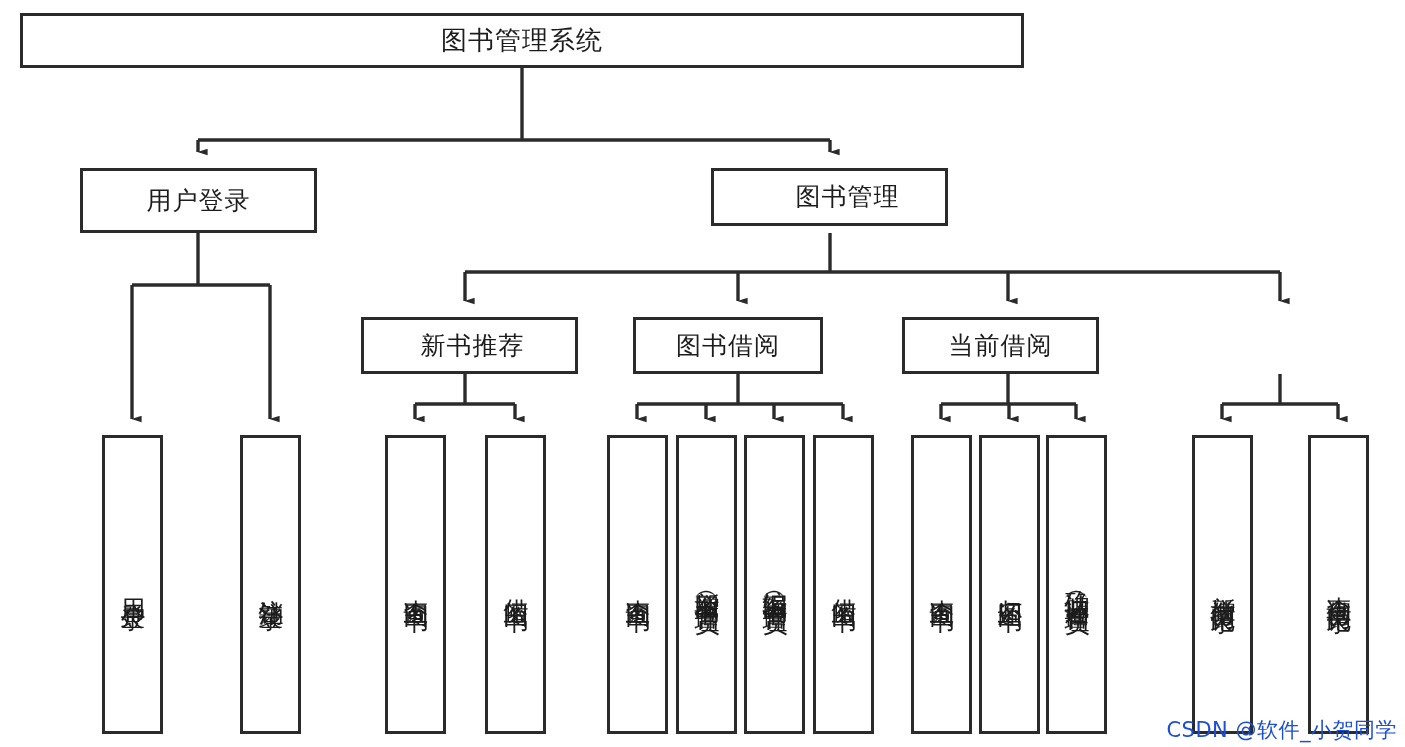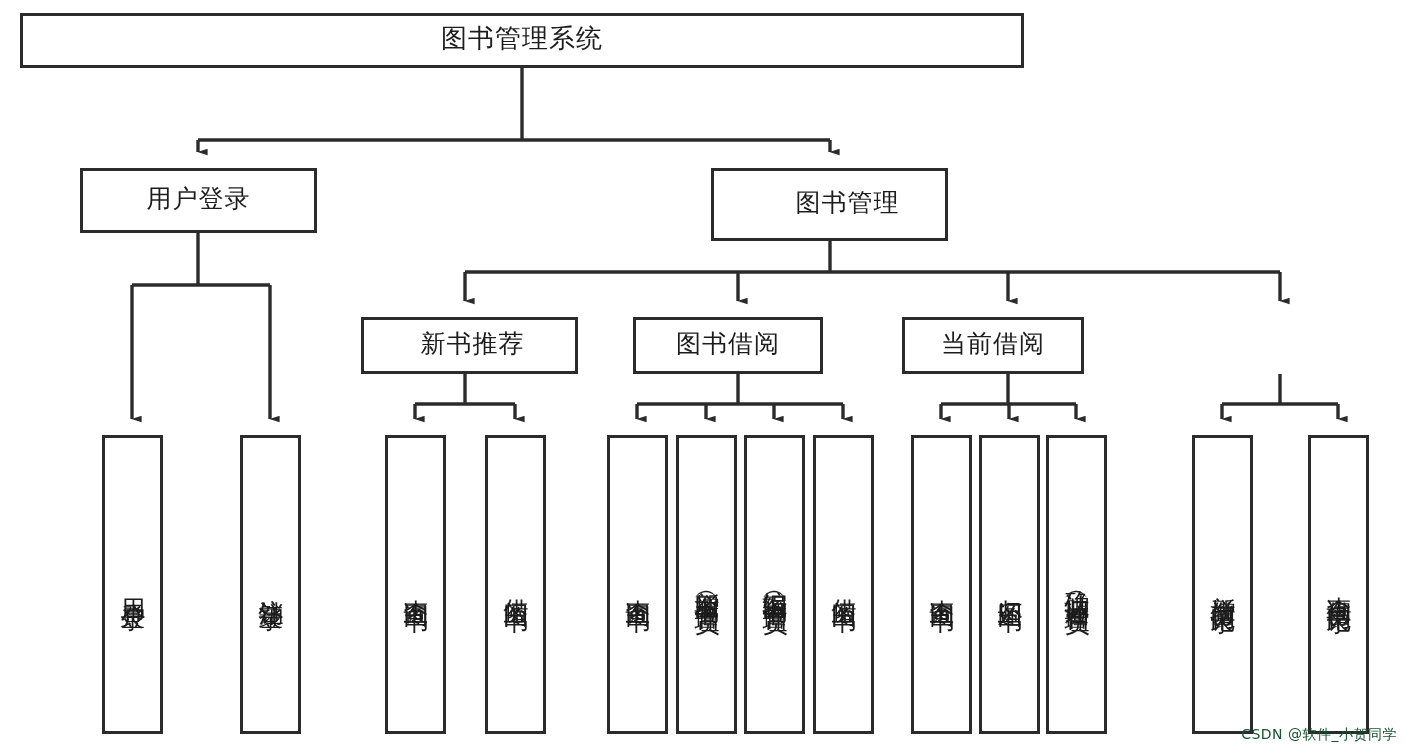--- a/index.html
+++ b/index.html
@@ -40,21 +40,20 @@
   .node-label {
     display: block;
     color: #1c1c1c;
     line-height: 1.18;
     white-space: nowrap;
   }
   
   .node.horiz .node-label {
     font-size: 25px;
     letter-spacing: 1px;
-    font-family: Liberation Mono, monospace;
   }
   #node-root .node-label {
     font-size: 26px;
   }
   
   .node.vert {
     align-items: center;
     justify-content: center;
   }
   .node.vert .node-label {
@@ -63,22 +62,22 @@
     font-size: 25px;
     line-height: 1.12;
     letter-spacing: 3px;
     white-space: nowrap;
     max-height: 272px;
   }
   #watermark {
     position: absolute;
     right: 8px;
     bottom: 3px;
-    font-size: 14px;
-    color: #14532d;
+    font-size: 21px;
+    color: #1d4ed8;
     white-space: nowrap;
     letter-spacing: 0.5px;
     font-family: "DejaVu Sans", "Liberation Sans", sans-serif;
   }
 </style>
 </head>
 <body>
 
 <div id="diagram-root">
 
@@ -133,33 +132,33 @@
   </svg>
 
   <div class="node horiz" id="node-root" style="left:20px; top:13px; width:1004px; height:55px;">
     <span class="node-label">图书管理系统</span>
   </div>
 
   <div class="node horiz" style="left:80px; top:168px; width:237px; height:65px;">
     <span class="node-label">用户登录</span>
   </div>
 
-  <div class="node horiz" style="left:711px; top:168px; width:237px; height:73px;padding-left:36px;">
+  <div class="node horiz" style="left:711px; top:168px; width:237px; height:58px;padding-left:36px;">
     <span class="node-label">图书管理</span>
   </div>
 
   <div class="node horiz" style="left:361px; top:317px; width:217px; height:57px;padding-left:6px;">
     <span class="node-label">新书推荐</span>
   </div>
 
   <div class="node horiz" style="left:633px; top:317px; width:190px; height:57px;">
     <span class="node-label">图书借阅</span>
   </div>
 
-  <div class="node horiz" style="left:902px; top:317px; width:182px; height:57px;">
+  <div class="node horiz" style="left:902px; top:317px; width:197px; height:57px;">
     <span class="node-label">当前借阅</span>
   </div>
 
 
   <div class="node vert" style="left:102px; top:435px; width:61px; height:299px;">
     <span class="node-label">用户登录</span>
   </div>
   <div class="node vert" style="left:240px; top:435px; width:61px; height:299px;">
     <span class="node-label">注销登录</span>
   </div>

